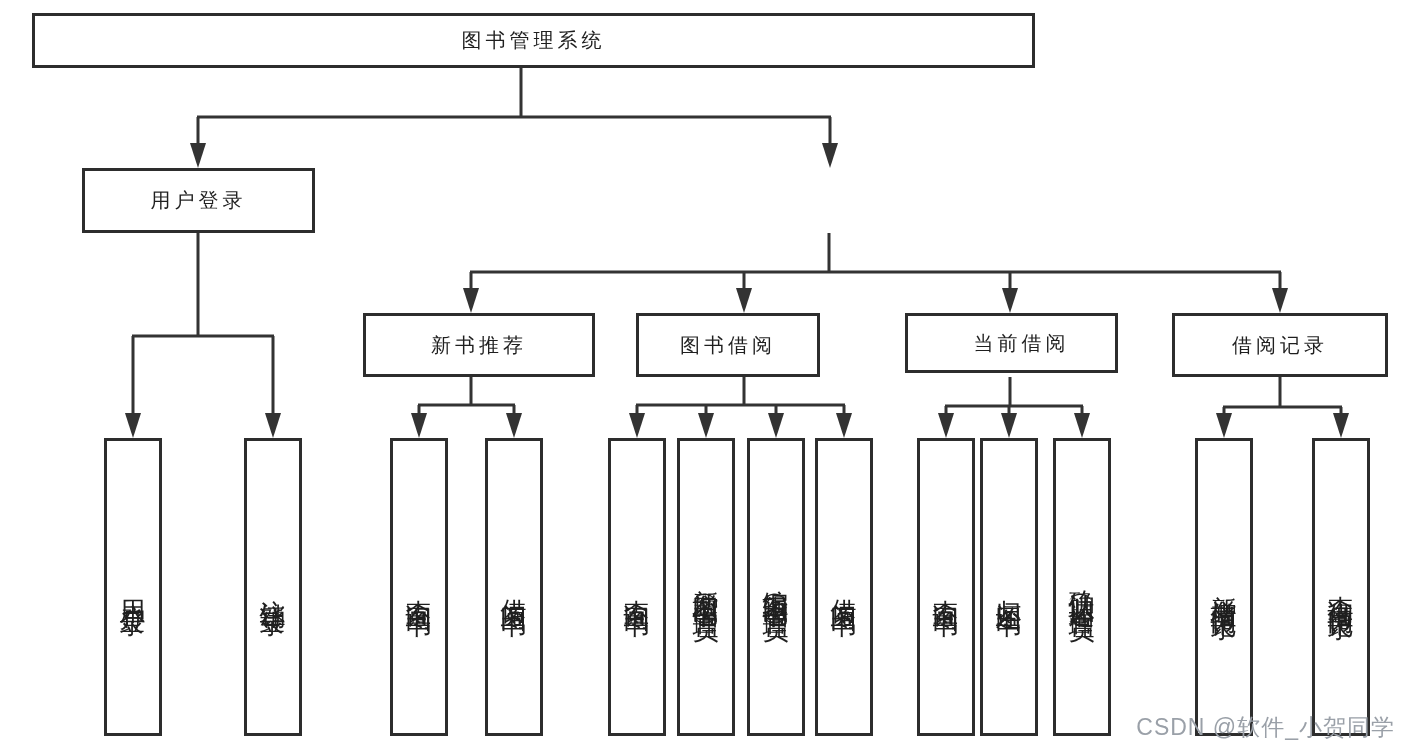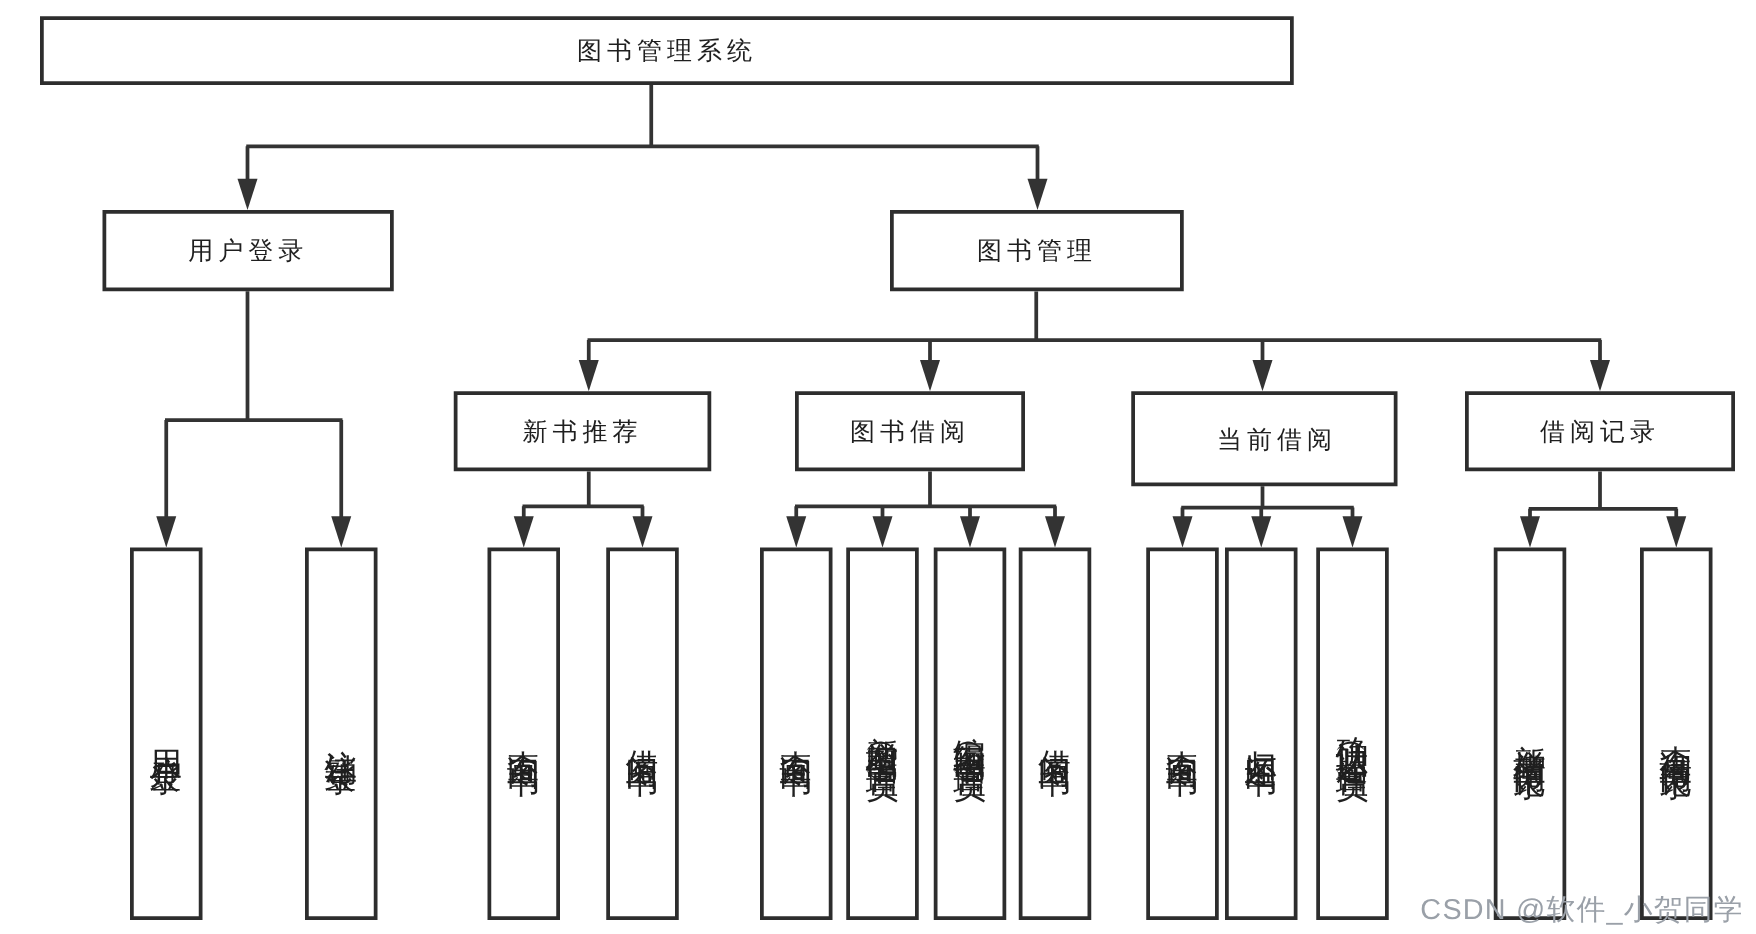--- a/index.html
+++ b/index.html
@@ -94,31 +94,28 @@
     </g>
   </svg>
 
   <div class="node h-node" style="left:20px; top:13px; width:1003px; height:55px;margin-left:12px;">
     <span>图书管理系统</span>
   </div>
 
   <div class="node h-node" style="left:82px; top:168px; width:233px; height:65px;">
     <span>用户登录</span>
   </div>
-  <div class="node h-node" style="left:712px; top:168px; width:235px; height:65px;">
-    <span>图书管理</span>
-  </div>
 
-  <div class="node h-node" style="left:363px; top:313px; width:206px; height:64px;">
+  <div class="node h-node" style="left:363px; top:313px; width:232px; height:64px;">
     <span>新书推荐</span>
   </div>
   <div class="node h-node" style="left:636px; top:313px; width:184px; height:64px;">
     <span>图书借阅</span>
   </div>
-  <div class="node h-node" style="left:905px; top:313px; width:213px; height:76px;padding-left:20px;">
+  <div class="node h-node" style="left:905px; top:313px; width:213px; height:60px;padding-left:20px;">
     <span>当前借阅</span>
   </div>
   <div class="node h-node" style="left:1172px; top:313px; width:216px; height:64px;">
     <span>借阅记录</span>
   </div>
 
   <div class="node v-node" style="left:104px; top:438px; width:58px; height:298px;">
     <span>用户登录</span>
   </div>
   <div class="node v-node" style="left:244px; top:438px; width:58px; height:298px;">

